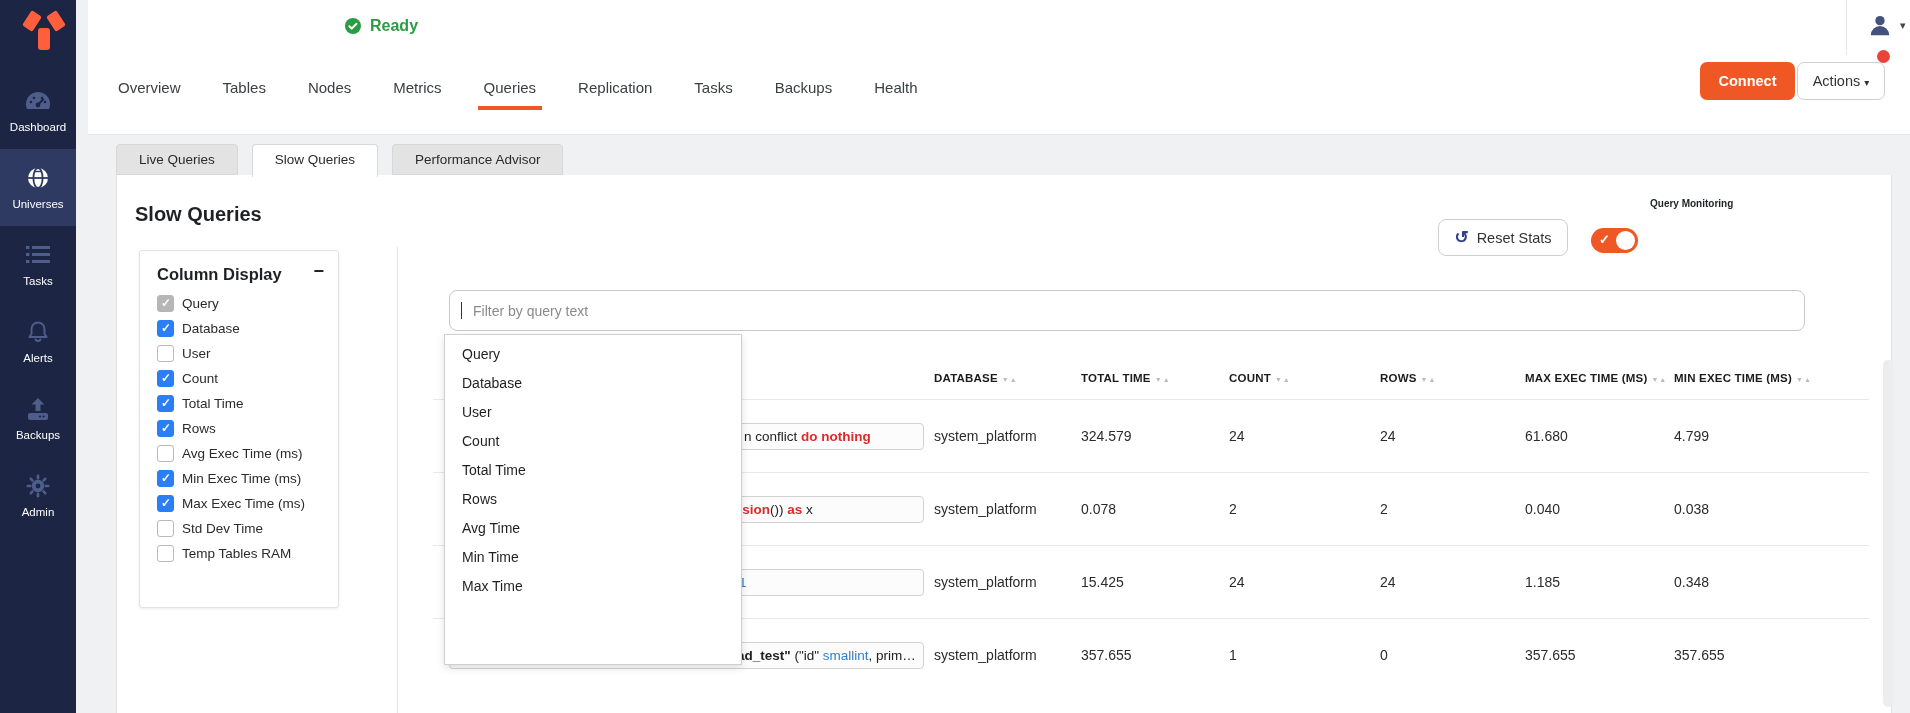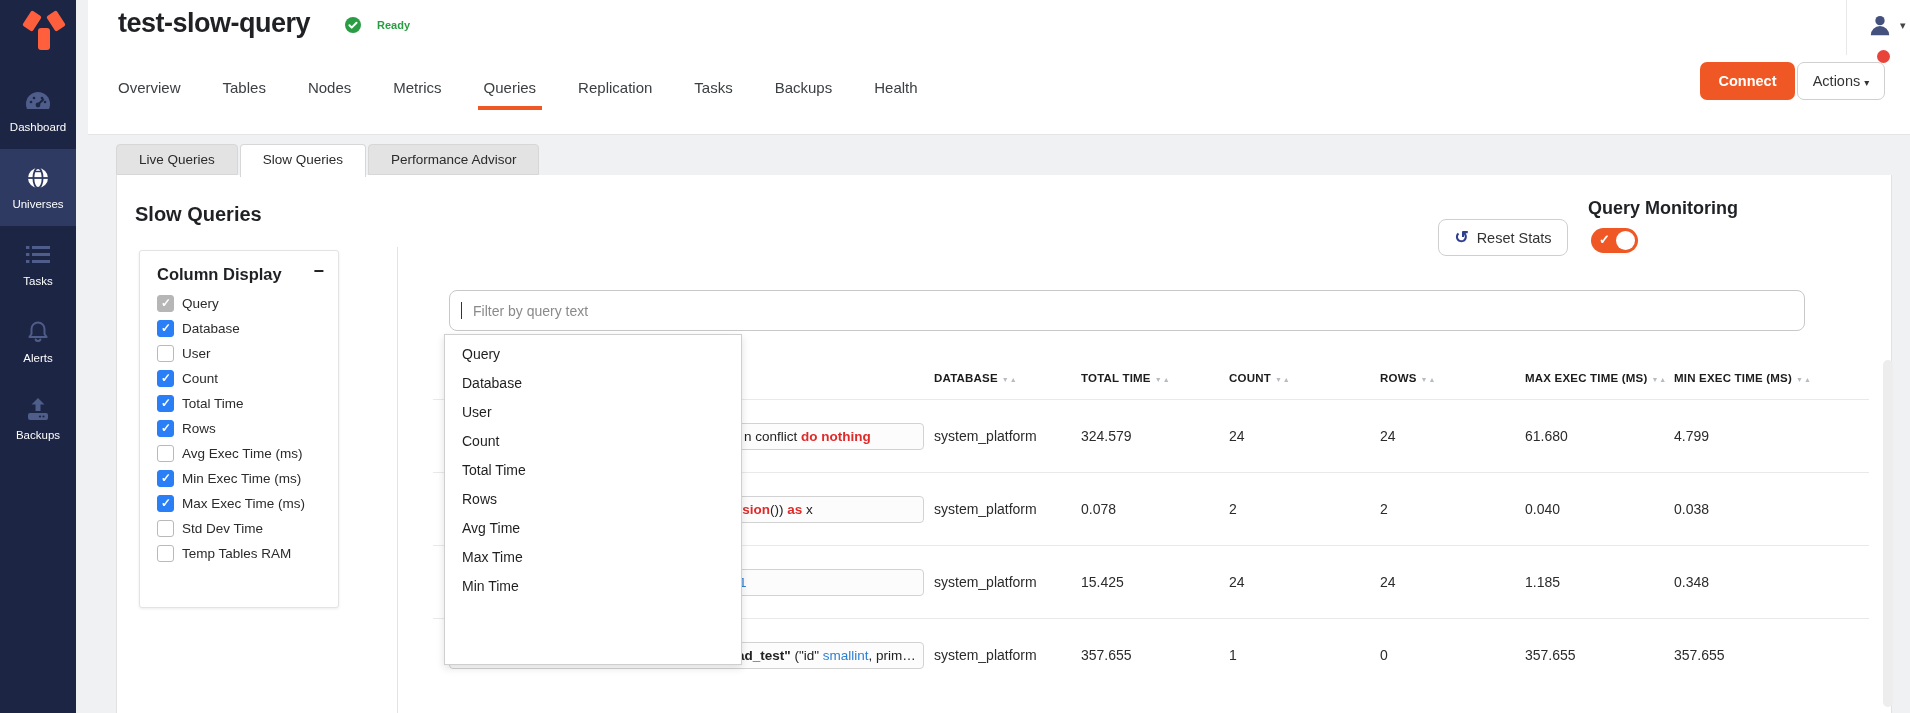--- a/index.html
+++ b/index.html
@@ -15,43 +15,43 @@
   .logo { position:absolute; top:8px; left:0; width:88px; text-align:center; }
   .side-nav { position:absolute; top:72px; left:0; right:0; }
   .side-item { height:77px; display:flex; flex-direction:column; align-items:center; justify-content:center; gap:7px; cursor:pointer; }
   .side-item.active { background:#2f3a63; }
   .slabel { color:#fff; font-size:11.5px; font-weight:500; }
   .sicon { height:26px; display:flex; align-items:center; }
 
   
   .header { position:absolute; left:88px; top:0; width:1822px; height:135px; background:#fff; border-bottom:1px solid #e5e5e5; z-index:40; }
   .page-title { position:absolute; left:30px; top:8px; font-size:27px; font-weight:700; letter-spacing:-0.5px; color:#1f2125; }
-  .ready-badge { position:absolute; left:257px; top:17px; display:flex; align-items:center; gap:16px; color:#2a9c43; font-size:11px; font-weight:700; }
+  .ready-badge { position:absolute; left:257px; top:17px; display:flex; align-items:center; gap:9px; color:#2a9c43; font-size:16px; font-weight:700; }
   .hdr-divider { position:absolute; left:1758px; top:0; width:1px; height:55px; background:#e8e8e8; }
   .avatar { position:absolute; left:1779px; top:12px; display:flex; align-items:center; gap:7px; cursor:pointer; }
   .avatar .caret { font-size:11px; color:#444; }
   .tabs { position:absolute; left:30px; top:64px; height:46px; display:flex; align-items:center; gap:42px; }
   .tab { font-size:15px; color:#3c4043; cursor:pointer; position:relative; height:100%; display:flex; align-items:center; }
   .tab.active::after { content:""; position:absolute; left:-6px; right:-6px; bottom:0; height:4px; background:#ef5824; }
   .btn-connect { position:absolute; left:1612px; top:62px; width:95px; height:38px; background:#ef5824; color:#fff; border:none; border-radius:7px; font-size:14.5px; font-weight:700; font-family:inherit; cursor:pointer; }
   .btn-actions { position:absolute; left:1709px; top:62px; width:88px; height:38px; background:#fff; color:#333; border:1px solid #cfcfcf; border-radius:7px; font-size:14.5px; font-family:inherit; cursor:pointer; }
   .btn-actions .caret { font-size:10px; margin-left:4px; }
   .notif-dot { position:absolute; left:1789px; top:50px; width:13px; height:13px; border-radius:50%; background:#e8443a; z-index:45; }
 
   
   .content { position:absolute; left:88px; top:135px; width:1822px; height:578px; background:#f0f1f2; }
   .subtabs { position:absolute; left:28px; top:9px; display:flex; z-index:6; }
-  .subtab { height:31px; line-height:30px; padding:0 22px; font-size:13.5px; color:#2b2b2b; background:#e3e3e3; border:1px solid #d7d7d7; border-radius:4px 4px 0 0; margin-right:2px; cursor:pointer; }
+  .subtab { height:31px; line-height:30px; padding:0 22px; font-size:13.5px; color:#2b2b2b; background:#e3e3e3; border:1px solid #d7d7d7; border-radius:4px 4px 0 0; margin-right:14px; cursor:pointer; }
   .subtab.active { background:#fff; height:33px; border-bottom:none; z-index:7; }
   .panel { position:absolute; left:28px; top:40px; width:1776px; height:538px; background:#fff; border-left:1px solid #e2e2e2; border-right:1px solid #e2e2e2; }
 
   .panel-heading { position:absolute; left:18px; top:28px; font-size:20px; font-weight:700; color:#1f2125; }
   .btn-reset { position:absolute; left:1321px; top:44px; width:130px; height:37px; background:#fff; border:1px solid #cfcfcf; border-radius:8px; font-size:14.5px; color:#333; font-family:inherit; cursor:pointer; display:flex; align-items:center; justify-content:center; gap:8px; }
   .reset-ic { color:#2f3f8f; font-size:17px; font-weight:700; }
-  .qm-label { position:absolute; left:1471px; top:23px; font-size:18px; font-weight:700; color:#1f2125; }
+  .qm-label { position:absolute; left:1533px; top:23px; font-size:10px; font-weight:700; color:#1f2125; }
   .toggle { position:absolute; left:1474px; top:53px; width:47px; height:25px; border-radius:13px; background:#b9b9b9; cursor:pointer; }
   .toggle.on { background:#ef5824; }
   .toggle .tg-check { position:absolute; left:8px; top:4px; color:#fff; font-size:13px; font-weight:700; }
   .toggle .knob { position:absolute; right:3px; top:3px; width:19px; height:19px; border-radius:50%; background:#fff; }
 
   
   .card { position:absolute; left:22px; top:75px; width:200px; height:358px; background:#fff; border:1px solid #e3e3e3; border-radius:3px; box-shadow:0 1px 3px rgba(0,0,0,0.08); }
   .card-title { position:absolute; left:17px; top:14px; font-size:16.5px; font-weight:700; color:#1f2125; }
   .card-collapse { position:absolute; right:14px; top:10px; font-size:18px; font-weight:700; color:#222; cursor:pointer; }
   .cb-list { position:absolute; left:17px; top:40px; right:8px; }
@@ -165,26 +165,44 @@
             <path d="M12 0l6.5 6.5h-4V13h-5V6.5h-4z" fill="#4f5d8a"></path>
             <rect x="2" y="15" width="20" height="7" rx="2" fill="#4f5d8a"></rect>
             <circle cx="17.5" cy="18.5" r="1.1" fill="#1d2545"></circle>
             <circle cx="14" cy="18.5" r="1.1" fill="#1d2545"></circle>
           </svg>
       </span>
       <span class="slabel">Backups</span>
     </div>
 
 
+    <div class="side-item">
+      <span class="sicon">
+        <svg width="24" height="24" viewBox="0 0 24 24">
+            <g fill="#4f5d8a">
+              <circle cx="12" cy="12" r="6.2"></circle>
+              <rect x="10.7" y="0.5" width="2.6" height="5" rx="1.2"></rect>
+              <rect x="10.7" y="18.5" width="2.6" height="5" rx="1.2"></rect>
+              <rect x="10.7" y="0.5" width="2.6" height="5" rx="1.2" transform="rotate(45 12 12)"></rect>
+              <rect x="10.7" y="18.5" width="2.6" height="5" rx="1.2" transform="rotate(45 12 12)"></rect>
+              <rect x="10.7" y="0.5" width="2.6" height="5" rx="1.2" transform="rotate(90 12 12)"></rect>
+              <rect x="10.7" y="18.5" width="2.6" height="5" rx="1.2" transform="rotate(90 12 12)"></rect>
+              <rect x="10.7" y="0.5" width="2.6" height="5" rx="1.2" transform="rotate(135 12 12)"></rect>
+              <rect x="10.7" y="18.5" width="2.6" height="5" rx="1.2" transform="rotate(135 12 12)"></rect>
+            </g>
+            <circle cx="12" cy="12" r="2.4" fill="#1d2545"></circle>
+          </svg>
+      </span>
+      <span class="slabel">Admin</span>
+    </div>
 
   </div>
 </div>
 
 <div class="header">
-  <div class="page-title">test-slow-query</div>
   <div class="ready-badge">
     <span>
       <svg width="16" height="16" viewBox="0 0 16 16">
           <circle cx="8" cy="8" r="8" fill="#2a9c43"></circle>
           <path d="M4.4 8.3l2.3 2.3 4.8-4.8" stroke="#fff" stroke-width="2" fill="none" stroke-linecap="round" stroke-linejoin="round"></path>
         </svg>
     </span>
     <span>Ready</span>
   </div>
   <div class="hdr-divider"></div>
@@ -344,19 +362,19 @@
     </div>
 
     <div class="dropdown">
       <div class="dd-item">Query</div>
       <div class="dd-item">Database</div>
       <div class="dd-item">User</div>
       <div class="dd-item">Count</div>
       <div class="dd-item">Total Time</div>
       <div class="dd-item">Rows</div>
       <div class="dd-item">Avg Time</div>
+      <div class="dd-item">Min Time</div>
       <div class="dd-item">Max Time</div>
-      <div class="dd-item">Min Time</div>
     </div>
 
     <div class="scrollbar"></div>
   </div>
 </div>
 
 </body></html>

